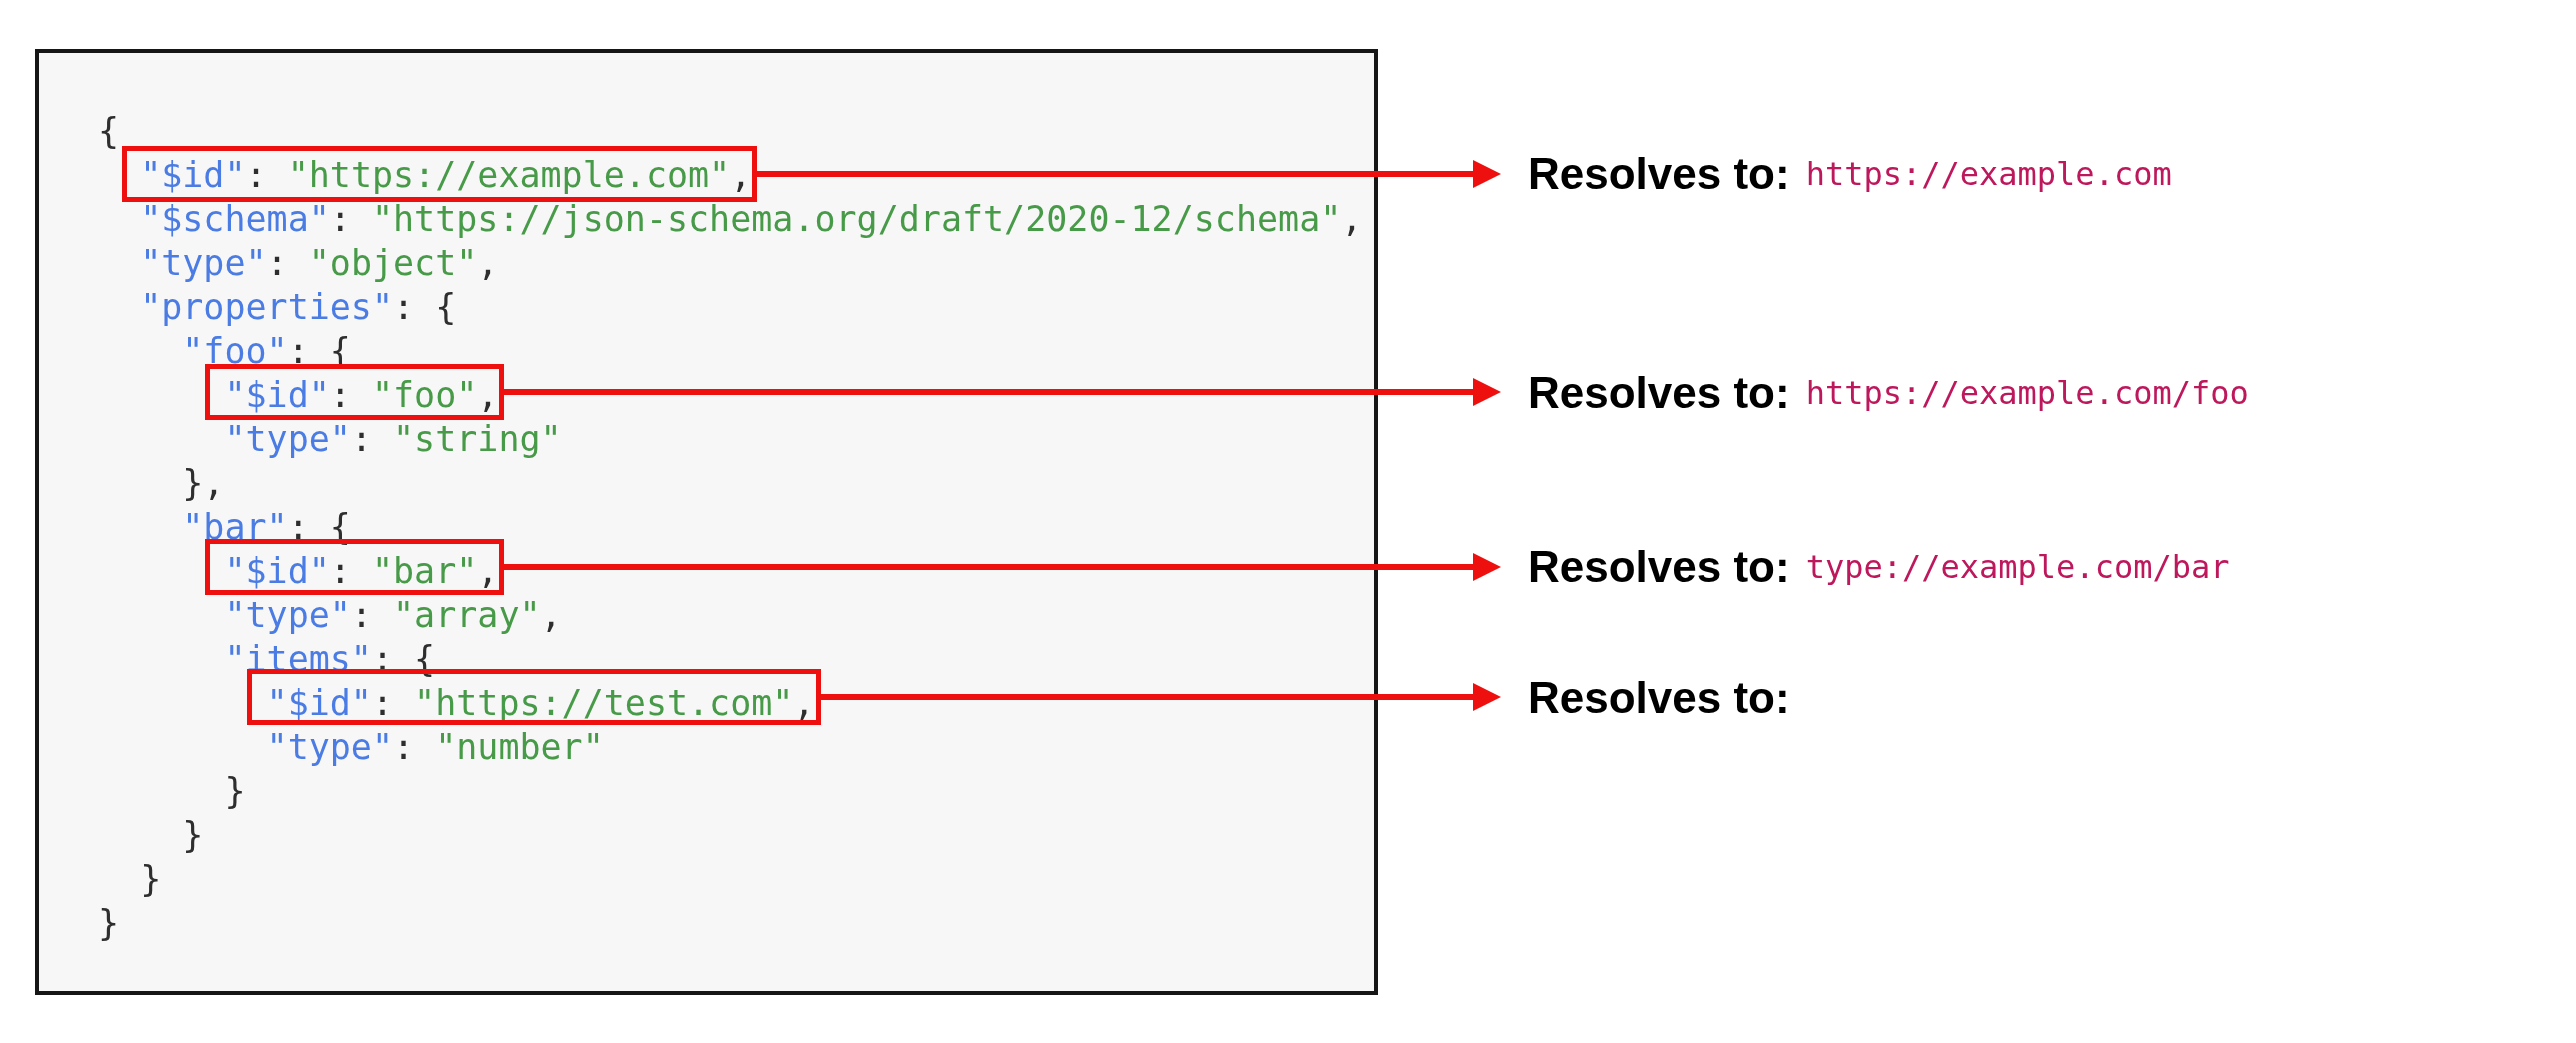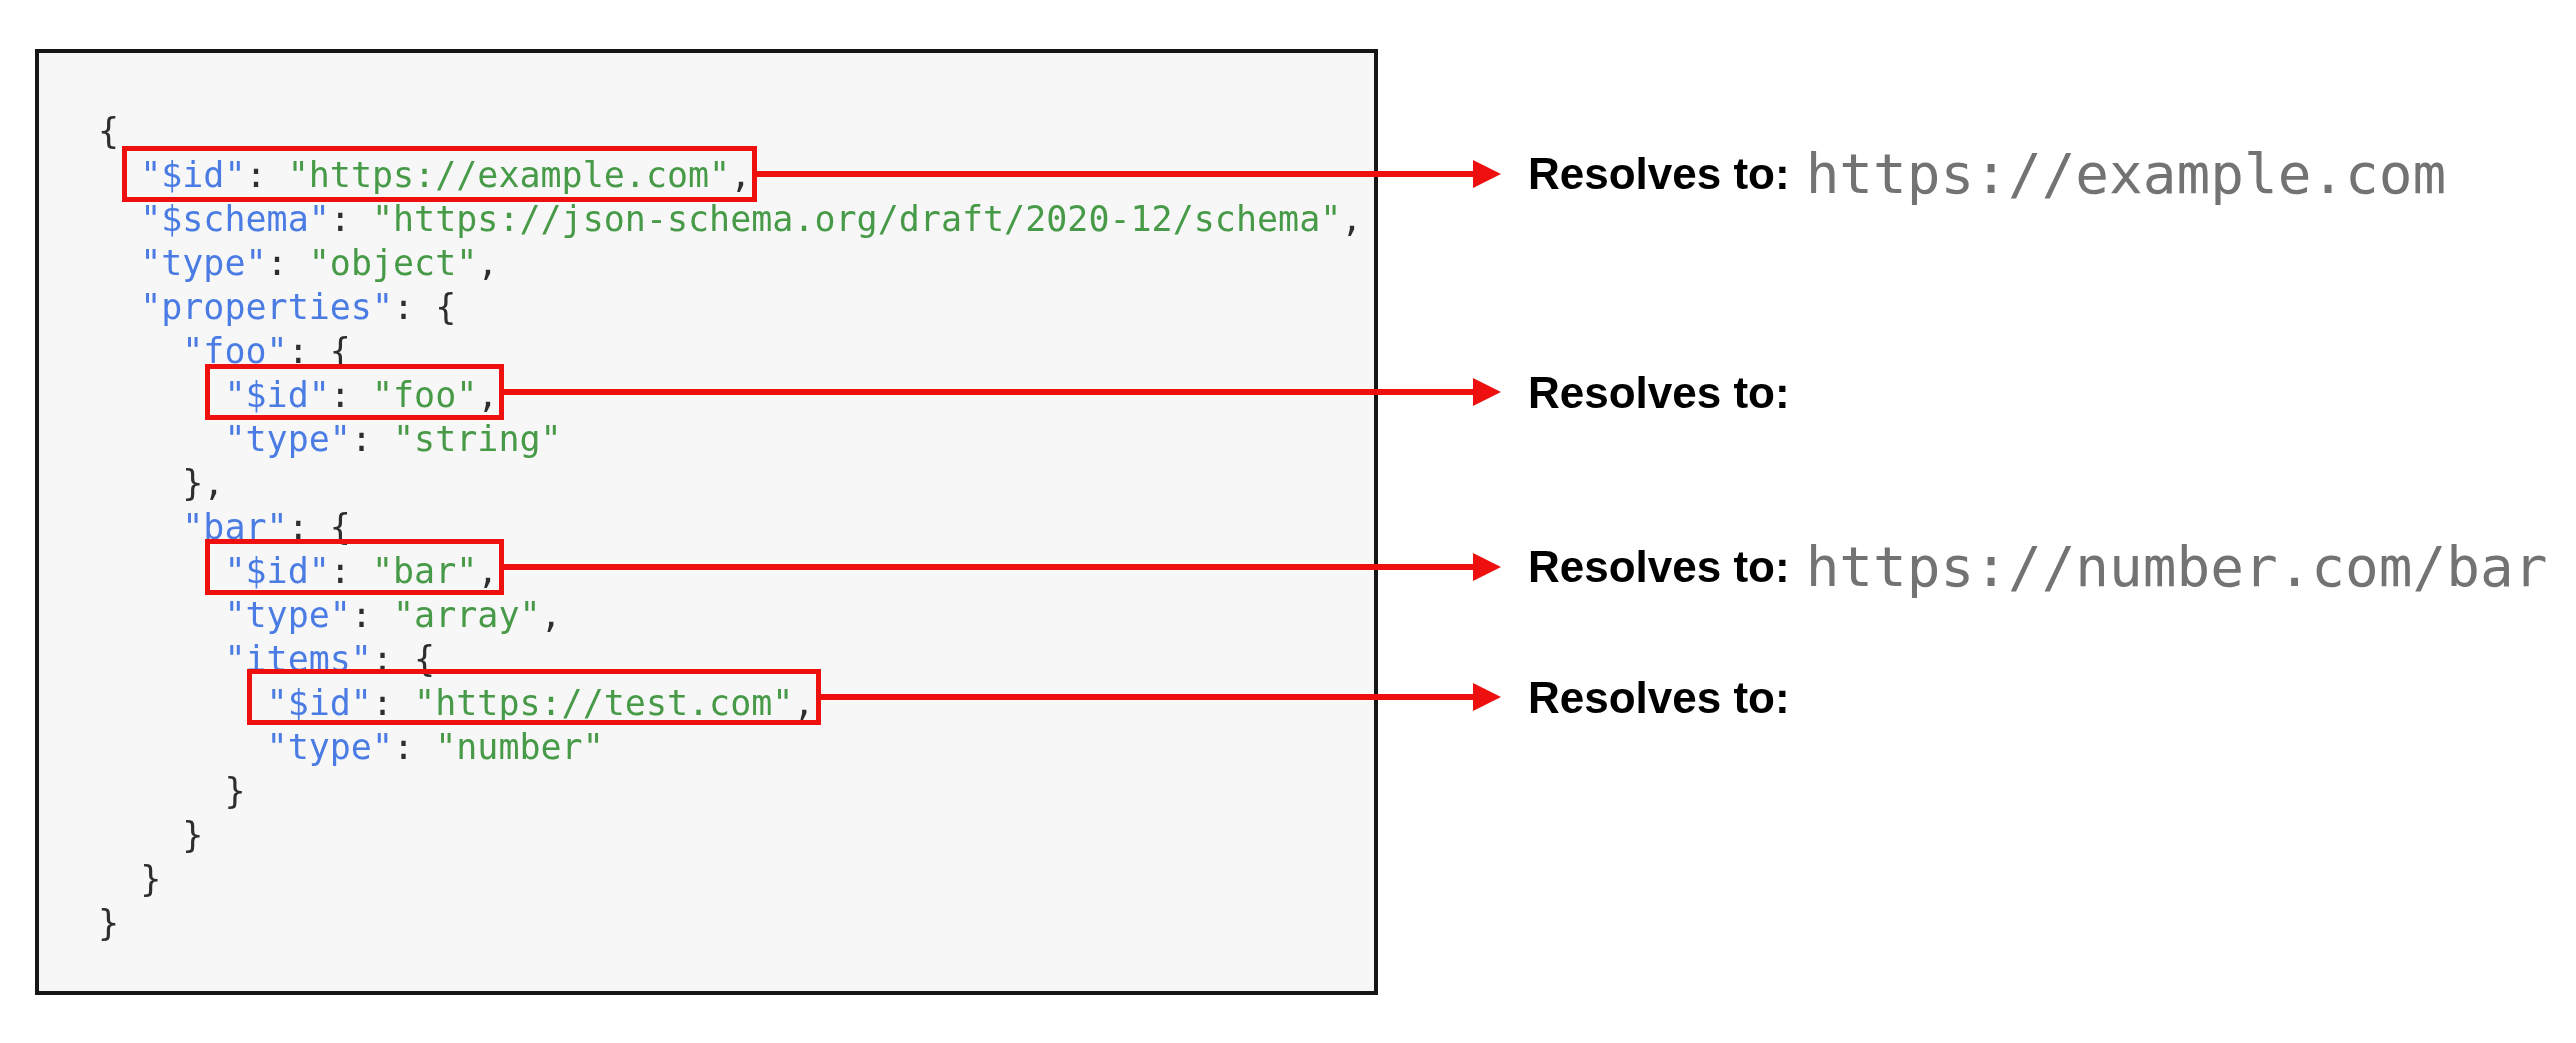--- a/index.html
+++ b/index.html
@@ -69,22 +69,22 @@
     justify-content:flex-end;
   }
   .ann .lbl{
     font-family:"Liberation Sans", sans-serif;
     font-weight:bold;
     font-size:44px;
     color:#000000;
   }
   .ann .url{
     font-family:"DejaVu Sans Mono", monospace;
-    font-size:56px;
-    color:#737373;
+    font-size:32px;
+    color:#be185d;
   }
 </style>
 </head>
 <body>
 
 <div class="canvas">
 
   <div class="codebox"></div>
 
   <pre class="code"><div class="cl"><span class="t-p">{</span></div><div class="cl"><span class="t-p">  </span><span class="t-k">"$id"</span><span class="t-p">: </span><span class="t-s">"https://example.com"</span><span class="t-p">,</span></div><div class="cl"><span class="t-p">  </span><span class="t-k">"$schema"</span><span class="t-p">: </span><span class="t-s">"https://json-schema.org/draft/2020-12/schema"</span><span class="t-p">,</span></div><div class="cl"><span class="t-p">  </span><span class="t-k">"type"</span><span class="t-p">: </span><span class="t-s">"object"</span><span class="t-p">,</span></div><div class="cl"><span class="t-p">  </span><span class="t-k">"properties"</span><span class="t-p">: {</span></div><div class="cl"><span class="t-p">    </span><span class="t-k">"foo"</span><span class="t-p">: {</span></div><div class="cl"><span class="t-p">      </span><span class="t-k">"$id"</span><span class="t-p">: </span><span class="t-s">"foo"</span><span class="t-p">,</span></div><div class="cl"><span class="t-p">      </span><span class="t-k">"type"</span><span class="t-p">: </span><span class="t-s">"string"</span></div><div class="cl"><span class="t-p">    },</span></div><div class="cl"><span class="t-p">    </span><span class="t-k">"bar"</span><span class="t-p">: {</span></div><div class="cl"><span class="t-p">      </span><span class="t-k">"$id"</span><span class="t-p">: </span><span class="t-s">"bar"</span><span class="t-p">,</span></div><div class="cl"><span class="t-p">      </span><span class="t-k">"type"</span><span class="t-p">: </span><span class="t-s">"array"</span><span class="t-p">,</span></div><div class="cl"><span class="t-p">      </span><span class="t-k">"items"</span><span class="t-p">: {</span></div><div class="cl"><span class="t-p">        </span><span class="t-k">"$id"</span><span class="t-p">: </span><span class="t-s">"https://test.com"</span><span class="t-p">,</span></div><div class="cl"><span class="t-p">        </span><span class="t-k">"type"</span><span class="t-p">: </span><span class="t-s">"number"</span></div><div class="cl"><span class="t-p">      }</span></div><div class="cl"><span class="t-p">    }</span></div><div class="cl"><span class="t-p">  }</span></div><div class="cl"><span class="t-p">}</span></div></pre>
@@ -110,23 +110,24 @@
     <i class="shaft"></i>
       <i class="head"></i>
   </div>
 
   <div class="ann" style="top:140px;">
     <span class="lbl">Resolves to:</span>
     <span class="url">https://example.com</span>
   </div>
   <div class="ann" style="top:359px;">
     <span class="lbl">Resolves to:</span>
+    <span class="url">https://example.com/foo</span>
   </div>
   <div class="ann" style="top:533px;">
     <span class="lbl">Resolves to:</span>
-    <span class="url">https://number.com/bar</span>
+    <span class="url">type://example.com/bar</span>
   </div>
   <div class="ann" style="top:664px;">
     <span class="lbl">Resolves to:</span>
   </div>
 
 </div>
 
 
 </body></html>

